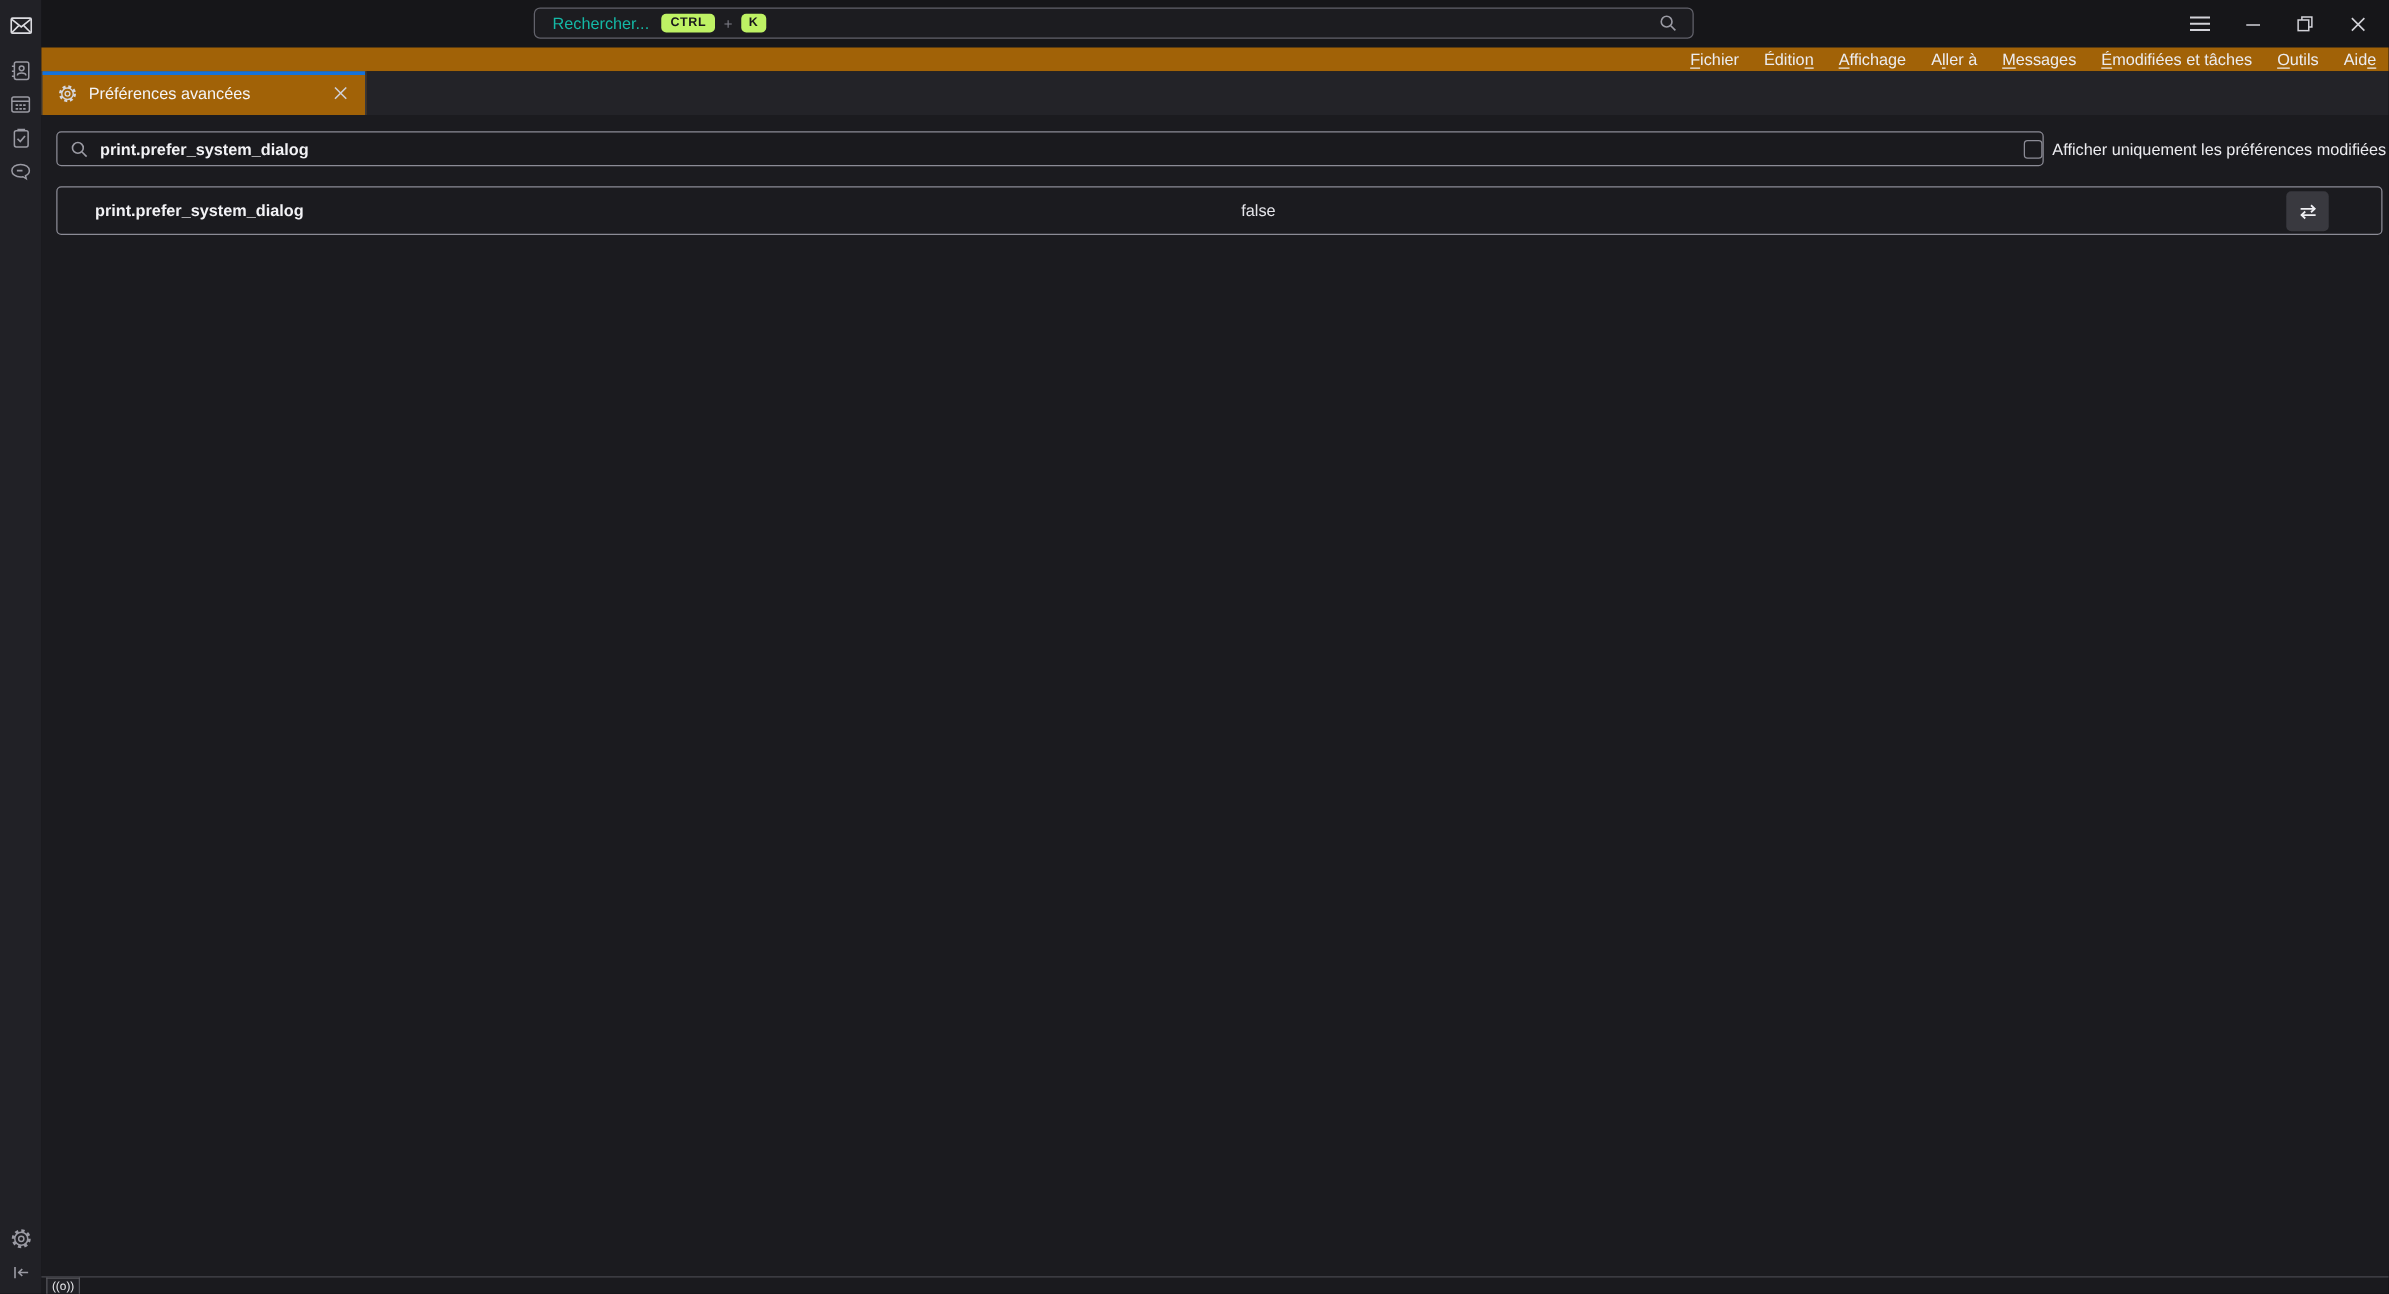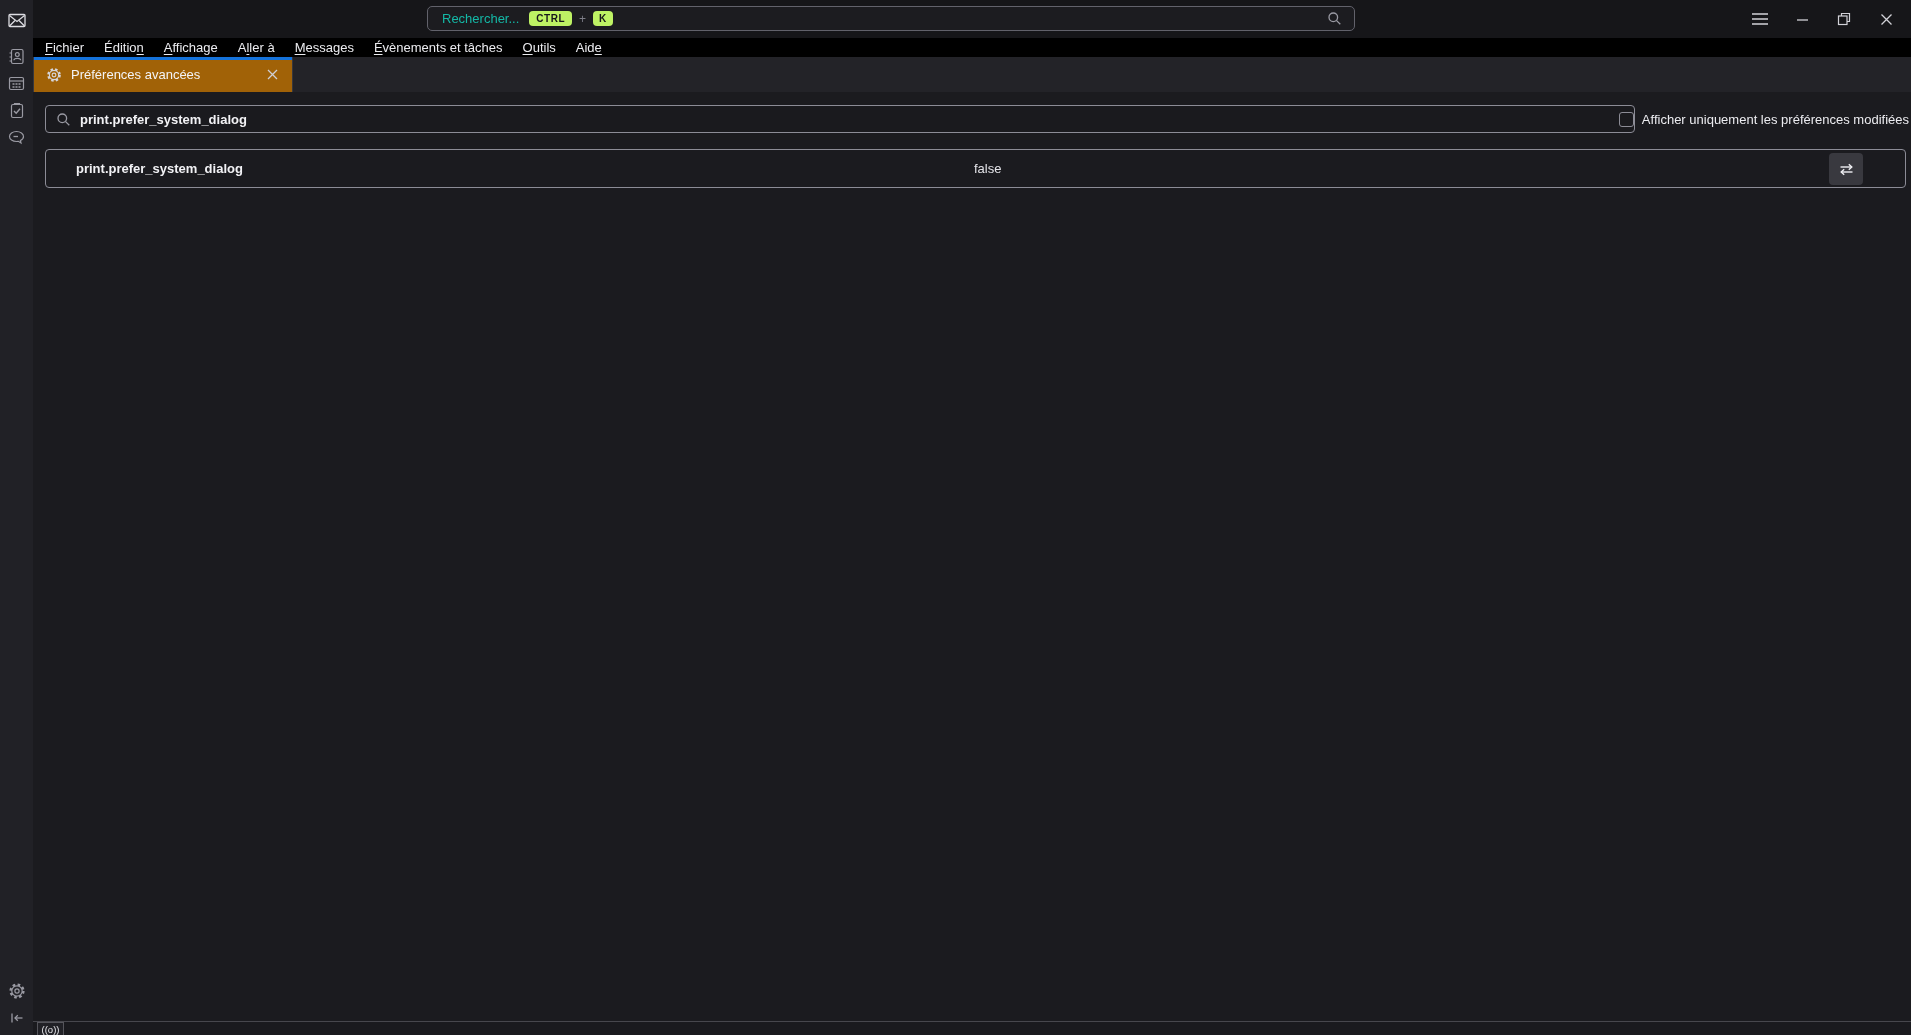--- a/index.html
+++ b/index.html
@@ -27,22 +27,22 @@
   .kbd-badge { margin-left:10px; background:#bef264; color:#17171b; font-size:10px; font-weight:bold;
                padding:2px 7px; border-radius:4px; letter-spacing:.5px; }
   .kbd-plus { margin-left:7px; color:#7d7d87; font-size:12px; }
   .kbd-badge.k { margin-left:7px; padding:2px 6px; }
   .gs-mag { margin-left:auto; color:#9a9aa3; }
   .win-controls { position:absolute; right:4px; top:0; height:38px; display:flex; align-items:center; }
   .win-btn { width:42px; height:38px; display:flex; align-items:center; justify-content:center;
              color:#d2d2d8; cursor:pointer; }
 
   
-  .menubar { position:absolute; left:33px; top:38px; width:1878px; height:19px; background:#000000;
-             display:flex; align-items:center; padding-left:2px; }
+  .menubar { position:absolute; left:33px; top:38px; width:1878px; height:19px; background:#a16207;
+             display:flex; align-items:center; padding-left:2px;justify-content:flex-end; }
   .menu-item { padding:1px 10px; font-size:13px; color:#ececf0; cursor:default; white-space:nowrap; }
   .ak { text-decoration:underline; text-underline-offset:2px; }
 
   
   .tabbar { position:absolute; left:33px; top:57px; width:1878px; height:35px; background:#232328;
             display:flex; }
   .tab { position:relative; height:35px; display:flex; align-items:center; padding:0 10px 0 12px;
          border-right:1px solid #37373d; cursor:pointer; }
   .tab-1 { width:262px; } .tab-2 { width:240px; } .tab-3 { width:260px; }
   .tab .tab-icon { color:#b7b7bf; margin-right:9px; flex:none; }
@@ -65,21 +65,21 @@
   .filter { position:absolute; right:2px; top:15px; height:24px; display:flex; align-items:center;
             gap:8px; cursor:pointer; }
   .filter input { appearance:none; -webkit-appearance:none; width:15px; height:15px; margin:0;
                   border:1px solid #8c8c96; border-radius:3px; background:#1a1a1e; cursor:pointer; }
   .filter span { font-size:13px; color:#ececf0; }
 
   .pref-row { position:absolute; left:12px; top:57px; width:1861px; height:39px;
               border:1px solid #8c8c96; border-radius:4px; background:#1b1b1f;
               display:flex; align-items:center; }
   .pref-name { margin-left:30px; font-size:13px; font-weight:600; color:#f2f2f5; }
-  .pref-value { position:absolute; left:928px; font-size:13px; color:#e4e4e9; }
+  .pref-value { position:absolute; left:947px; font-size:13px; color:#e4e4e9; }
   .pref-toggle { position:absolute; right:42px; top:3px; width:34px; height:32px;
                  background:#39393f; border:none; border-radius:4px; color:#f0f0f4;
                  display:flex; align-items:center; justify-content:center; cursor:pointer; }
 
   
   .statusbar { position:absolute; left:33px; bottom:0; width:1878px; height:14px;
                background:#1a1a1e; border-top:1px solid #47474d; }
   .status-badge { position:absolute; left:4px; top:0; min-width:27px; height:14px; background:#212126;
                   border:1px solid #55555b; border-bottom:none; display:flex; align-items:center;
                   justify-content:center; font-size:9.5px; color:#e9e9ed; padding:0 3px; }
@@ -202,21 +202,21 @@
       </div>
     </div>
   </header>
 
   <nav class="menubar">
     <div class="menu-item"><span></span><span class="ak">F</span><span>ichier</span></div>
     <div class="menu-item"><span>Éditio</span><span class="ak">n</span><span></span></div>
     <div class="menu-item"><span></span><span class="ak">A</span><span>ffichage</span></div>
     <div class="menu-item"><span>A</span><span class="ak">l</span><span>ler à</span></div>
     <div class="menu-item"><span></span><span class="ak">M</span><span>essages</span></div>
-    <div class="menu-item"><span></span><span class="ak">É</span><span>vènements et tâches</span></div>
+    <div class="menu-item"><span></span><span class="ak">É</span><span>modifiées et tâches</span></div>
     <div class="menu-item"><span></span><span class="ak">O</span><span>utils</span></div>
     <div class="menu-item"><span>Aid</span><span class="ak">e</span><span></span></div>
   </nav>
 
   <div class="tabbar">
     <div class="tab tab-3 active">
       <span class="tab-icon">
         <svg width="16" height="16" viewBox="0 0 16 16" fill="none" stroke="currentColor">
           <circle cx="8" cy="8" r="5.7" stroke-width="2.2" stroke-dasharray="2.4 2.15"></circle>
           <circle cx="8" cy="8" r="4.6" stroke-width="1.1"></circle>

